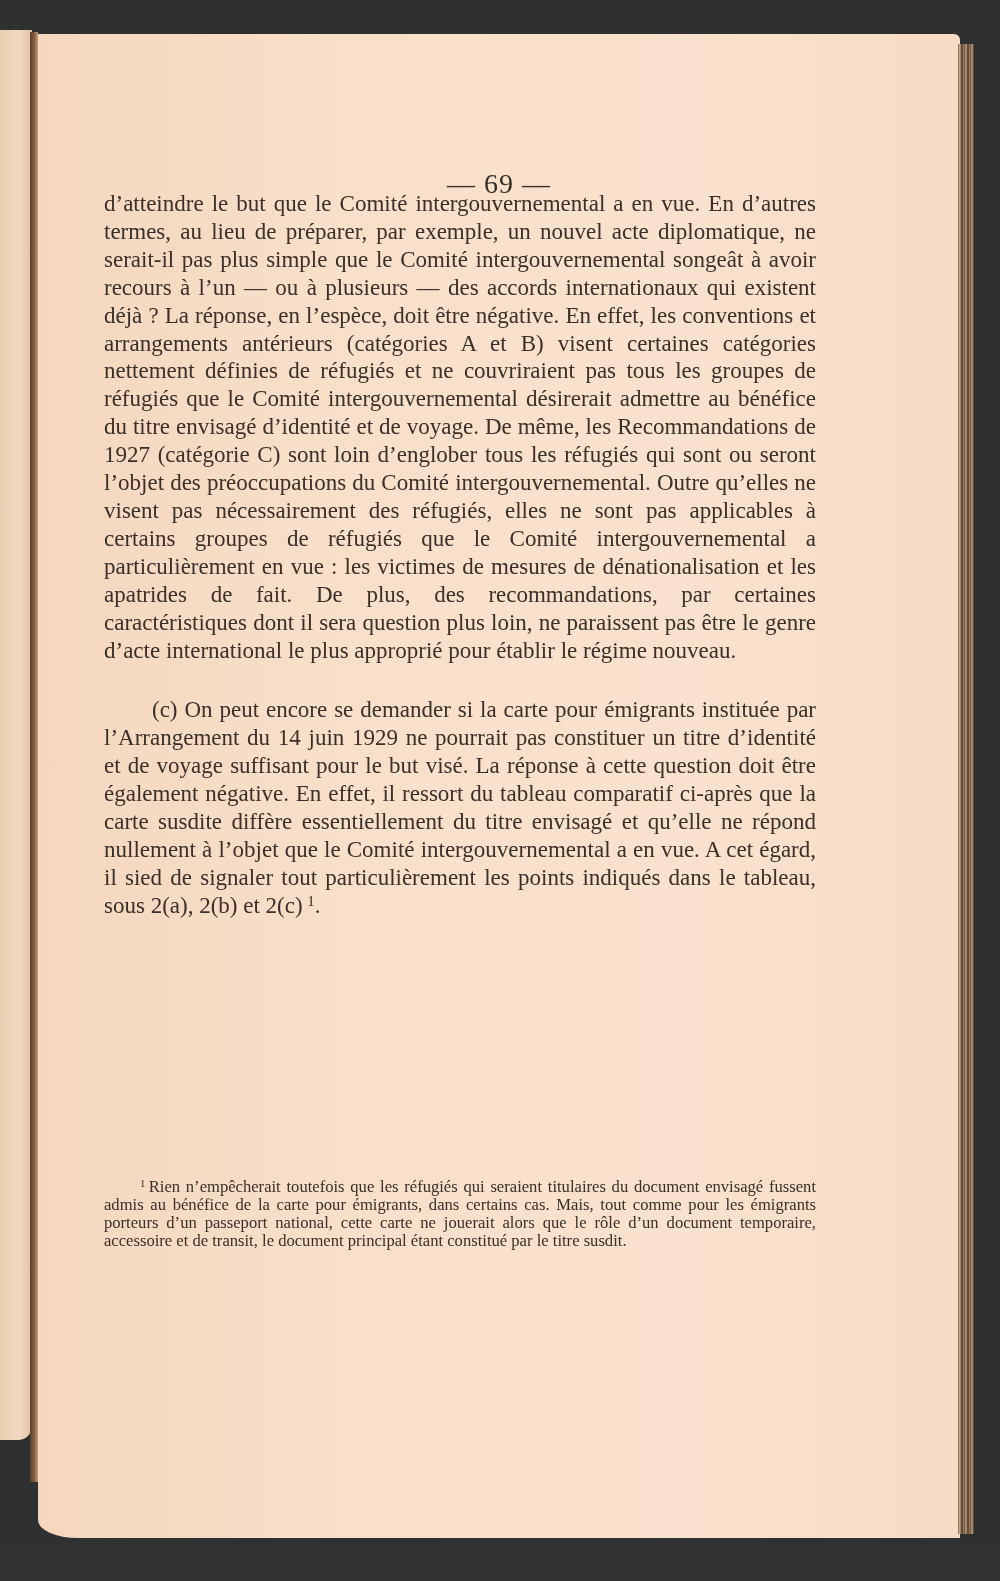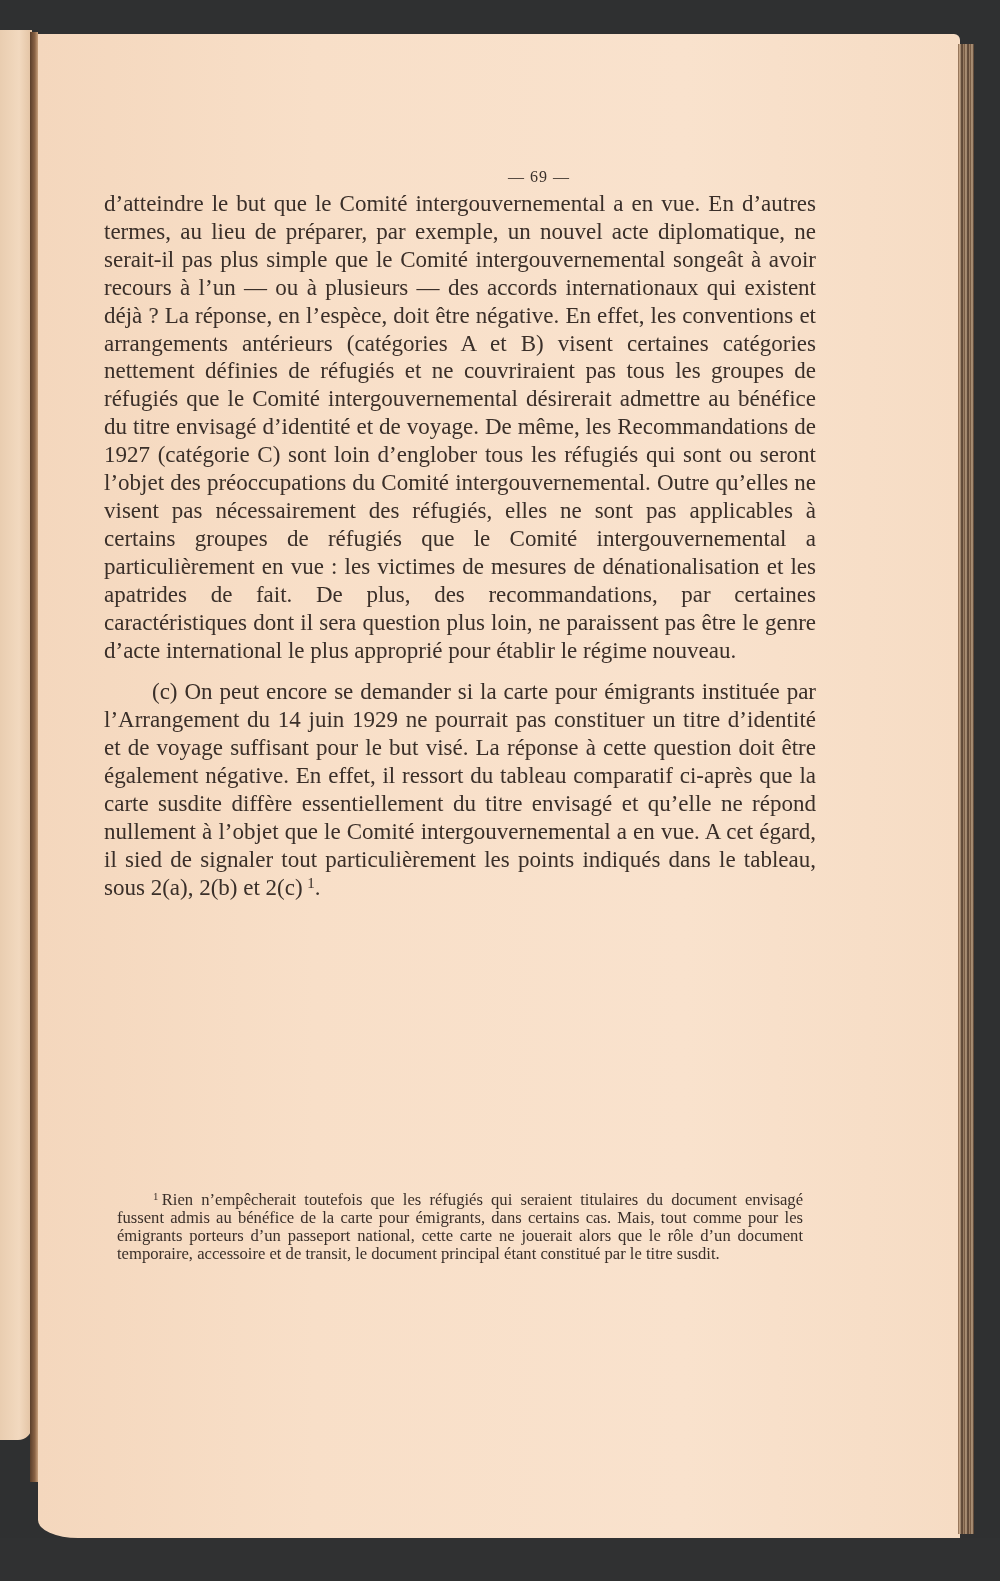--- a/index.html
+++ b/index.html
@@ -23,34 +23,34 @@
     border-bottom-left-radius: 40px 18px;
     border-top-right-radius: 6px;
   }
   .page-edges {
     position: absolute; left: 958px; top: 44px; width: 16px; height: 1490px;
     background: repeating-linear-gradient(to right, #6b4a30 0px, #d8b896 2px, #4a3120 4px, #c9a683 6px);
     opacity: 0.85;
   }
   .page-number {
     position: absolute; left: 0; width: 100%; top: 134px;
-    text-align: center; font-size: 16px; color: #3a302a; letter-spacing: 1px; margin-left: 40px;
+    text-align: center; font-size: 28px; color: #3a302a; letter-spacing: 1px;
   }
   .body-text {
     position: absolute; left: 104px; top: 190px; width: 712px;
     font-size: 23px; line-height: 27.9px; color: #3a2f29;
     text-align: justify;
   }
   .body-text p { margin: 0; text-indent: 0; }
-  .body-text p.para2 { margin-top: 14px; text-indent: 48px; }
+  .body-text p.para2 { margin-top: 32px; text-indent: 48px; }
   .footnote {
     position: absolute; left: 104px; top: 1178px; width: 712px;
     font-size: 16.6px; line-height: 18px; color: #3a2f29; text-align: justify;
   }
-  .footnote p { margin: 13px; text-indent: 36px; }
+  .footnote p { margin: 0; text-indent: 36px; }
   sup { font-size: 0.65em; vertical-align: 0.5em; line-height: 0; }
   .bottom-shadow {
     position: absolute; left: 0; top: 1538px; width: 1000px; height: 43px;
     background: #303132;
   }
 </style>
 </head>
 <body>
 
 <div class="left-page"></div>

